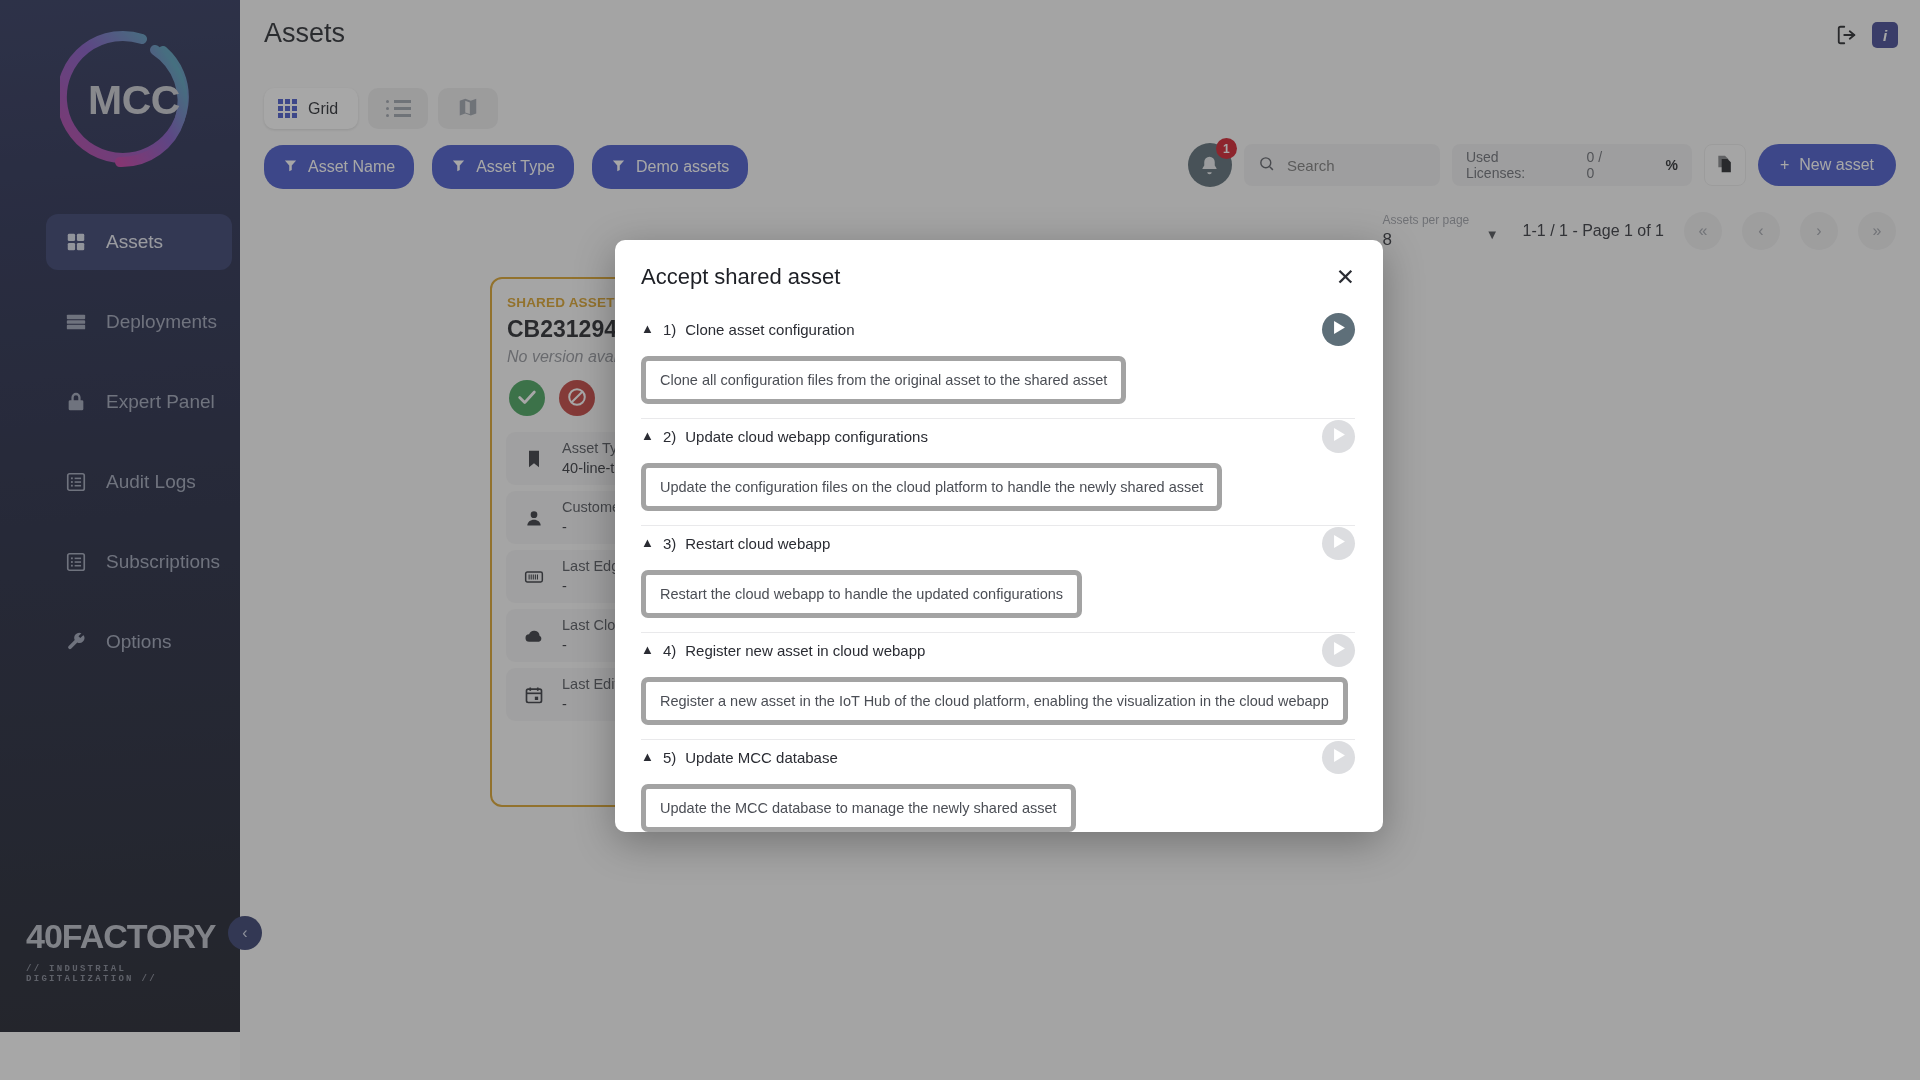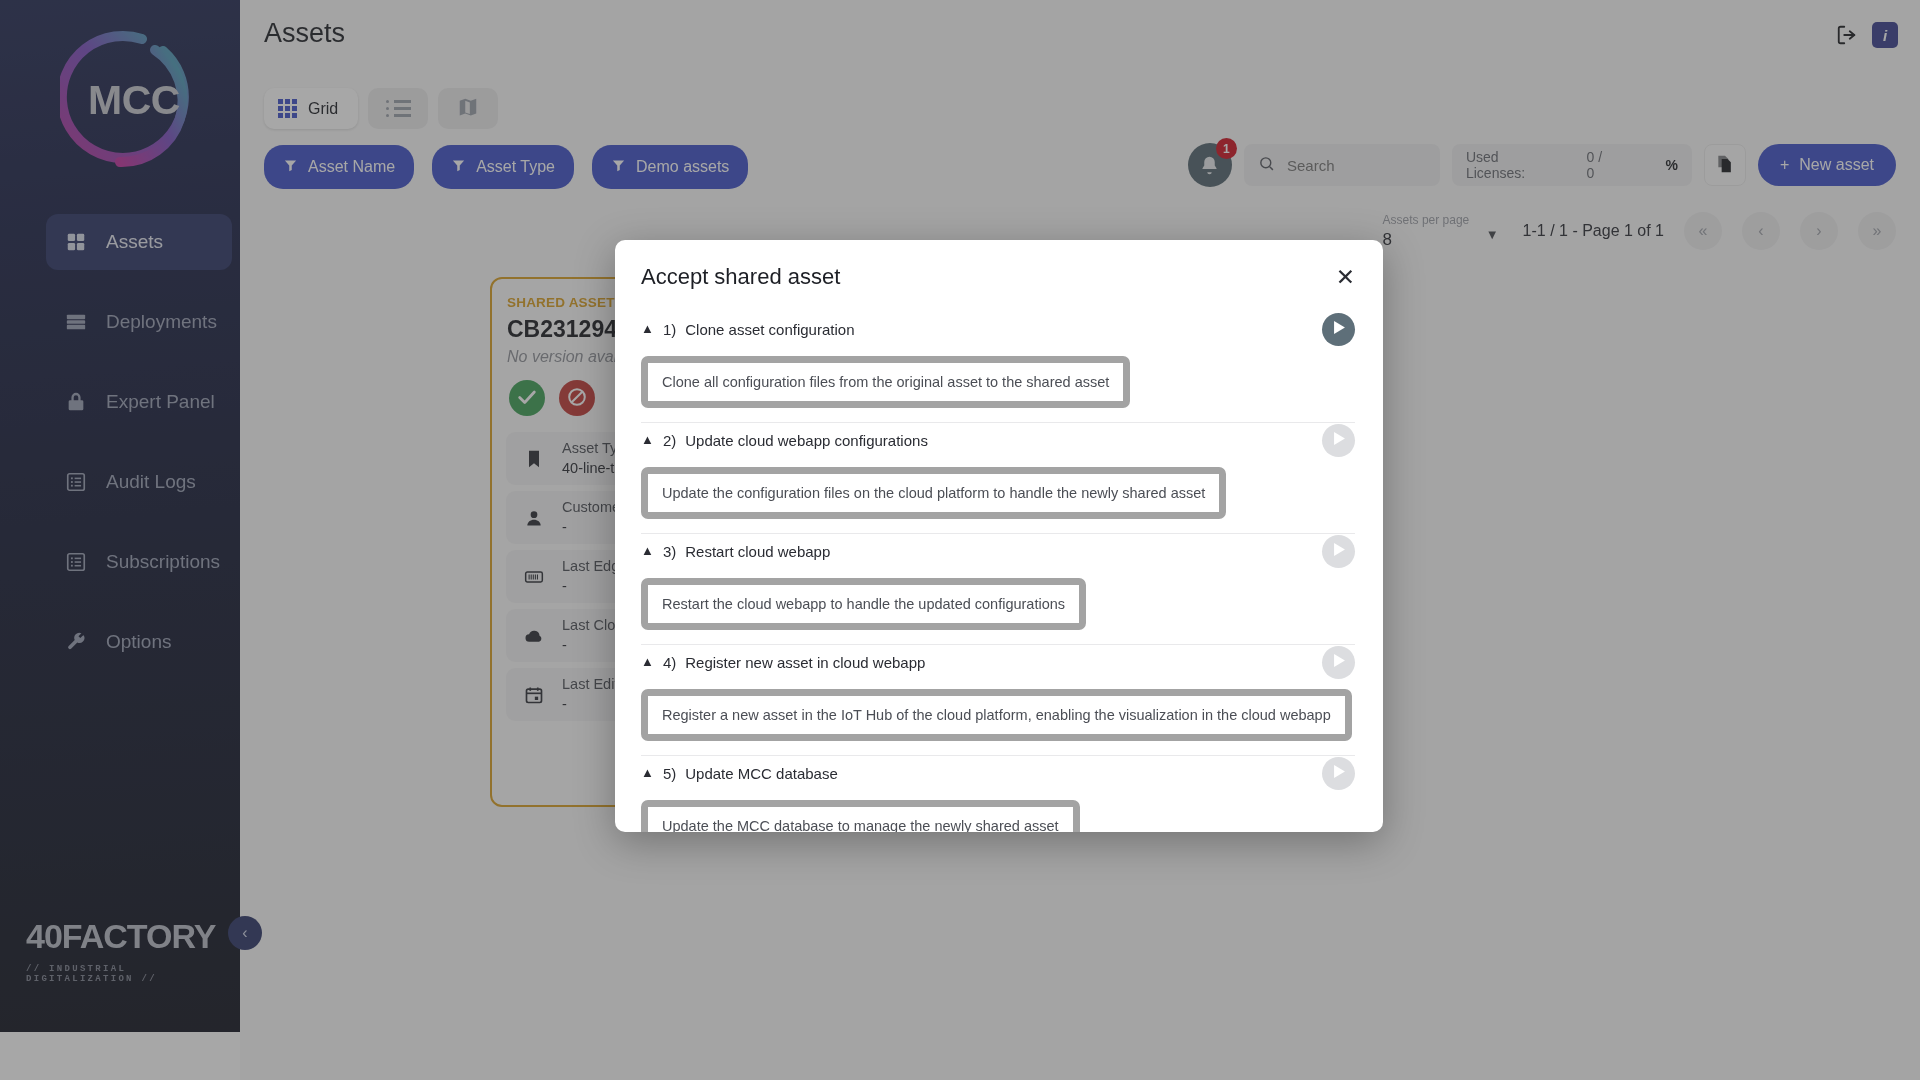--- a/index.html
+++ b/index.html
@@ -276,21 +276,21 @@
   .play-btn {
     width: 33px; height: 33px; border-radius: 50%;
     display: flex; align-items: center; justify-content: center;
     cursor: pointer; border: none;
   }
   .play-btn.enabled { background: #5e6f79; }
   .play-btn.disabled { background: #dcdde0; }
   .play-btn svg { width: 13px; height: 13px; fill: #fff; margin-left: 2px; }
   .step-desc {
     display: inline-block; margin: 10px 0 0 0;
-    padding: 11px 14px; border: 7px solid #a3a3a3; border-radius: 7px;
+    padding: 11px 14px; border: 5px solid #a3a3a3; border-radius: 7px;
     font-size: 14.5px; color: #4b4e55; background: #fff;
   }
   .step-sep {
     height: 1px; background: #e9e9eb; margin: 14px 0 0 0;
   }
 </style>
 </head>
 <body>
 
 <div id="root">

